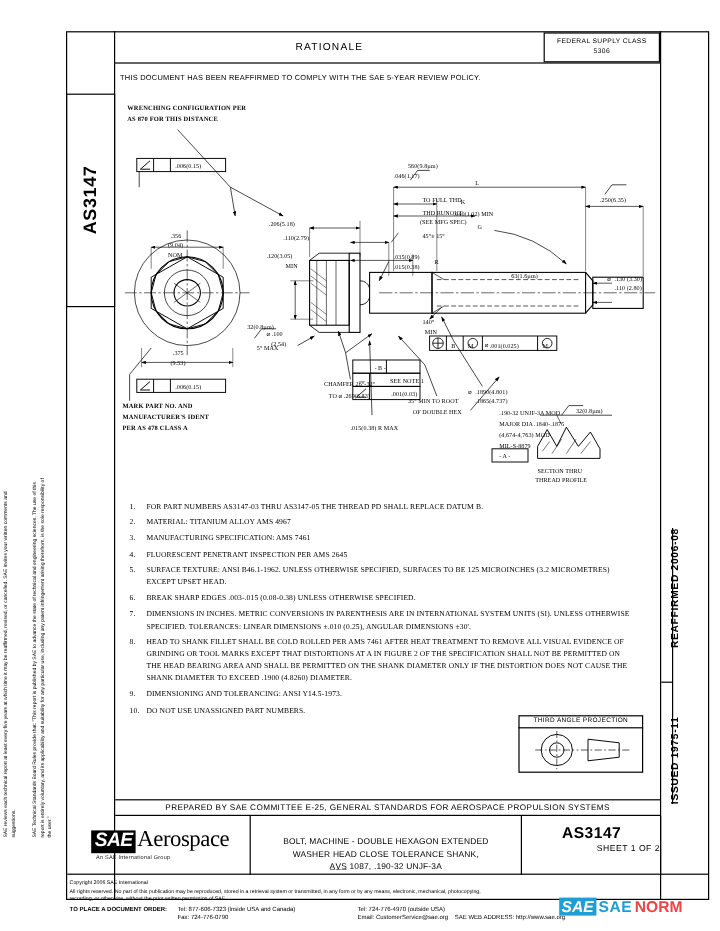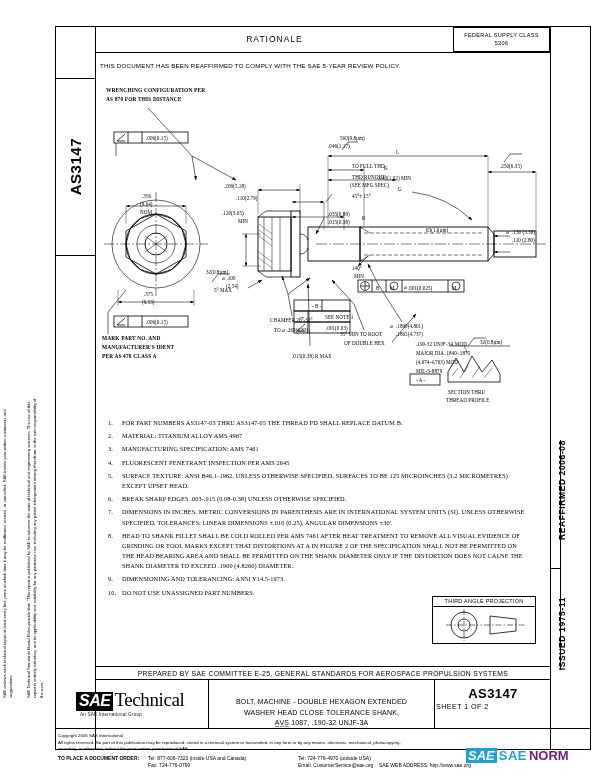--- a/index.html
+++ b/index.html
@@ -73,21 +73,21 @@
   #tb-sep2{left:434px;top:680px;width:1.4px;height:49px;background:#000;position:absolute;}
   #tb-sep3{left:550px;top:680px;width:1.4px;height:49px;background:#000;position:absolute;}
   #tb-astitle{left:209px;top:681px;width:225px;height:14px;border-bottom:1.3px solid #000;box-sizing:border-box;
               display:flex;align-items:center;justify-content:center;
               font-family:"Liberation Sans",sans-serif;font-weight:bold;font-size:11px;letter-spacing:.3px;}
   #tb-subtitle{left:209px;top:696px;width:225px;height:32px;text-align:center;
                font-family:"Liberation Sans",sans-serif;font-size:7px;line-height:1.52;letter-spacing:.15px;
                padding-top:1px;box-sizing:border-box;}
   #tb-num{left:436px;top:686px;width:114px;text-align:center;
           font-family:"Liberation Sans",sans-serif;font-weight:bold;font-size:13px;letter-spacing:.4px;}
-  #tb-sheet{left:436px;top:702px;width:114px;text-align:left;
+  #tb-sheet{left:436px;top:702px;width:114px;text-align:right;
             font-family:"Liberation Sans",sans-serif;font-size:7.2px;letter-spacing:.4px;}
 
   .sae-logo-blk{display:inline-block;background:#000;color:#fff;font-family:"Liberation Sans",sans-serif;
                 font-weight:bold;font-style:italic;font-size:16px;padding:0 3px 1px 3px;letter-spacing:-.5px;}
   .sae-aero{font-family:"Liberation Serif",serif;font-size:19px;letter-spacing:-.4px;}
   .sae-tag{font-family:"Liberation Sans",sans-serif;font-size:4.6px;letter-spacing:.2px;color:#222;}
 
   
   #footer{left:58px;top:733px;width:470px;font-family:"Liberation Sans",sans-serif;font-size:4.4px;line-height:1.48;}
   #footer .cline{}
@@ -98,21 +98,21 @@
   #f-order2{font-size:5px;display:flex;}
   #f-order2 .lbl{width:90px;flex:0 0 90px;}
   #f-order2 .c1{width:150px;flex:0 0 150px;}
   #f-order2 .c2{flex:1;}
 
   
   #watermark{left:466px;top:744px;width:132px;height:22px;display:flex;align-items:center;gap:2px;}
   .wm-blk{background:#1f9ed6;color:#fff;font-family:"Liberation Sans",sans-serif;font-weight:bold;
           font-style:italic;font-size:13px;padding:0 2px;}
   .wm-txt{color:#1f9ed6;font-family:"Liberation Sans",sans-serif;font-weight:bold;font-size:13px;letter-spacing:.5px;}
-  .wm-txt2{color:#701a75;font-family:"Liberation Sans",sans-serif;font-weight:bold;font-size:13px;}
+  .wm-txt2{color:#ef4444;font-family:"Liberation Sans",sans-serif;font-weight:bold;font-size:13px;}
 </style>
 </head>
 <body>
 
 <div class="page">
 
   <div class="bx" id="frame-outer"></div>
   <div id="frame-inner-top"></div>
   <div id="col-left-sep"></div>
   <div id="col-right-sep"></div>
@@ -457,21 +457,21 @@
   <div class="abs" id="tb-prep">PREPARED BY SAE COMMITTEE E-25, GENERAL STANDARDS FOR AEROSPACE PROPULSION SYSTEMS</div>
 
   <div class="abs" id="tb-main"></div>
   <div id="tb-sep1"></div>
   <div id="tb-sep2"></div>
   <div id="tb-sep3"></div>
 
   <div class="abs" id="tb-logo">
     <div style="display:flex;align-items:flex-end;gap:1px;padding-top:7px;padding-left:18px;">
       <span class="sae-logo-blk">SAE</span>
-      <span class="sae-aero">Technical</span>
+      <span class="sae-aero">Aerospace</span>
     </div>
     <div class="sae-tag" style="padding-left:22px;margin-top:1px;">An SAE International Group</div>
   </div>
 
 
   <div class="abs" id="tb-subtitle">
     <div>BOLT, MACHINE - DOUBLE HEXAGON EXTENDED</div>
     <div>WASHER HEAD  CLOSE TOLERANCE SHANK,</div>
     <div>A̲V̲S̲ 1087, .190-32 UNJF-3A</div>
   </div>

